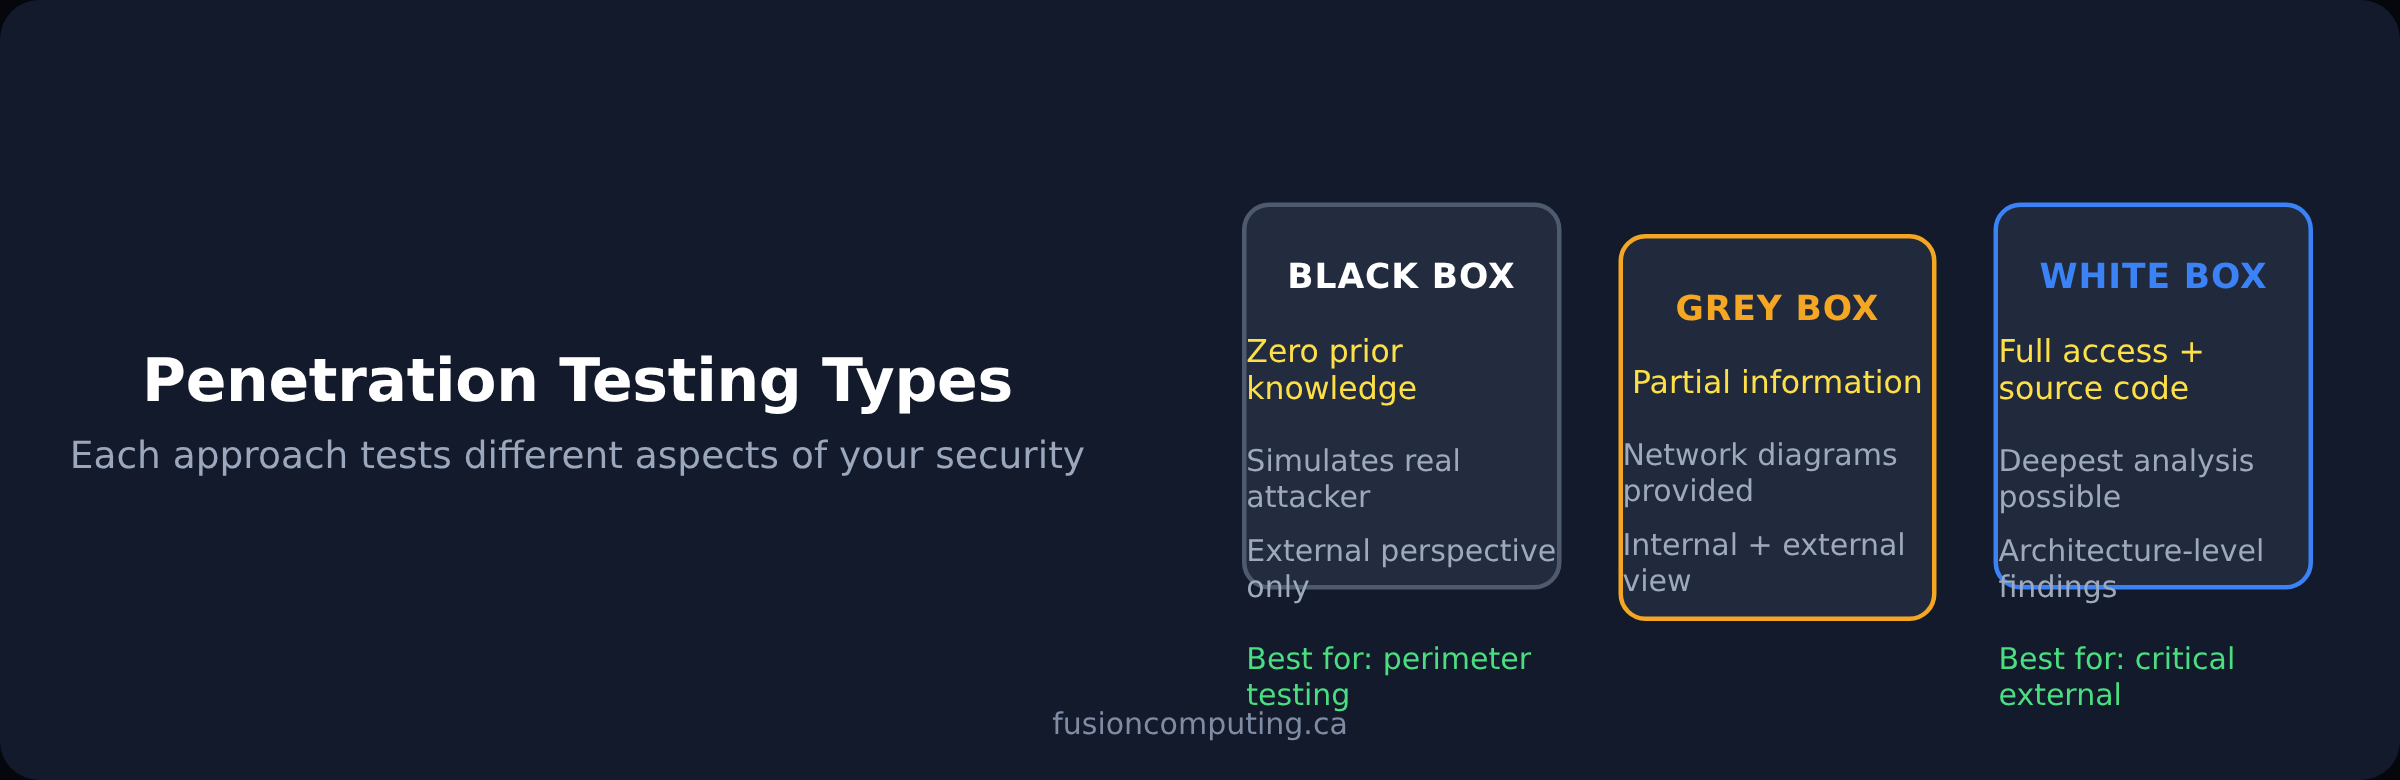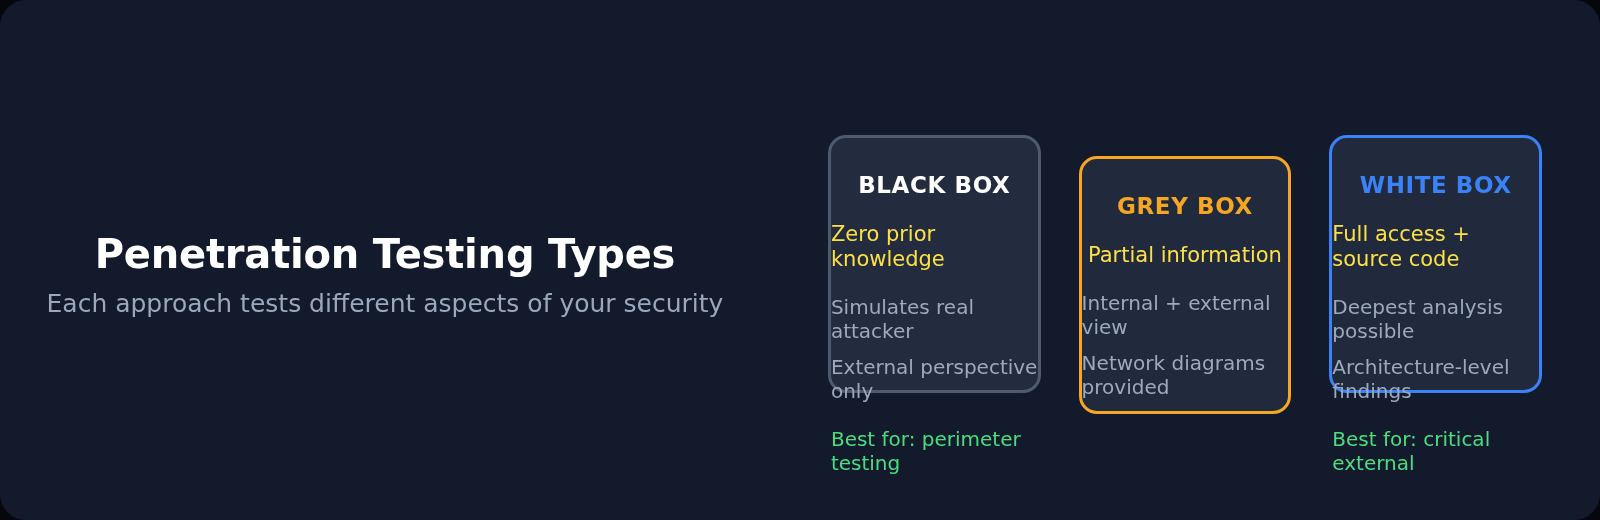--- a/index.html
+++ b/index.html
@@ -153,31 +153,32 @@
         <div class="card-point">Simulates real attacker</div>
         <div class="card-point">External perspective only</div>
       </div>
       <div class="card-best">Best for: perimeter testing</div>
     </div>
 
     <div class="card grey-box">
       <div class="card-title">GREY BOX</div>
       <div class="card-lead">Partial information</div>
       <div class="card-points">
+        <div class="card-point">Network diagrams provided</div>
         <div class="card-point">Internal + external view</div>
-        <div class="card-point">Network diagrams provided</div>
       </div>
     </div>
 
     <div class="card white-box">
       <div class="card-title">WHITE BOX</div>
       <div class="card-lead">Full access + source code</div>
       <div class="card-points">
         <div class="card-point">Deepest analysis possible</div>
         <div class="card-point">Architecture-level findings</div>
       </div>
       <div class="card-best">Best for: critical external</div>
     </div>
 
   </div>
 
+  <div class="footer">fusioncomputing.ca</div>
 
 </div>
 
 </body></html>

